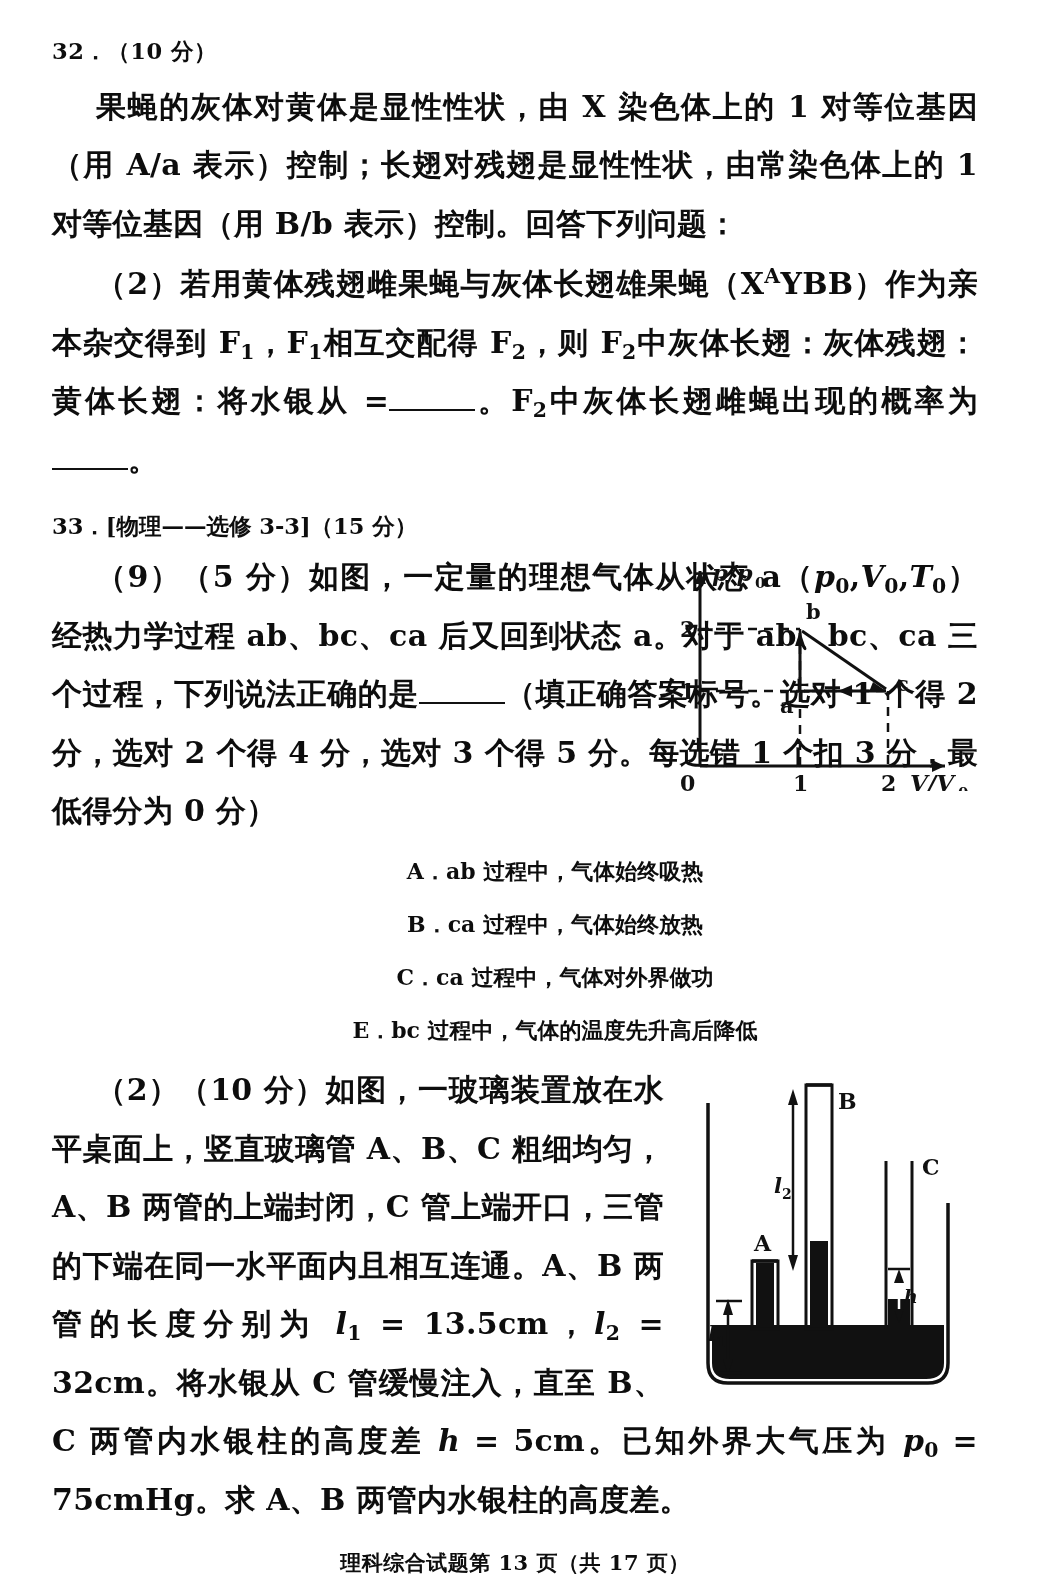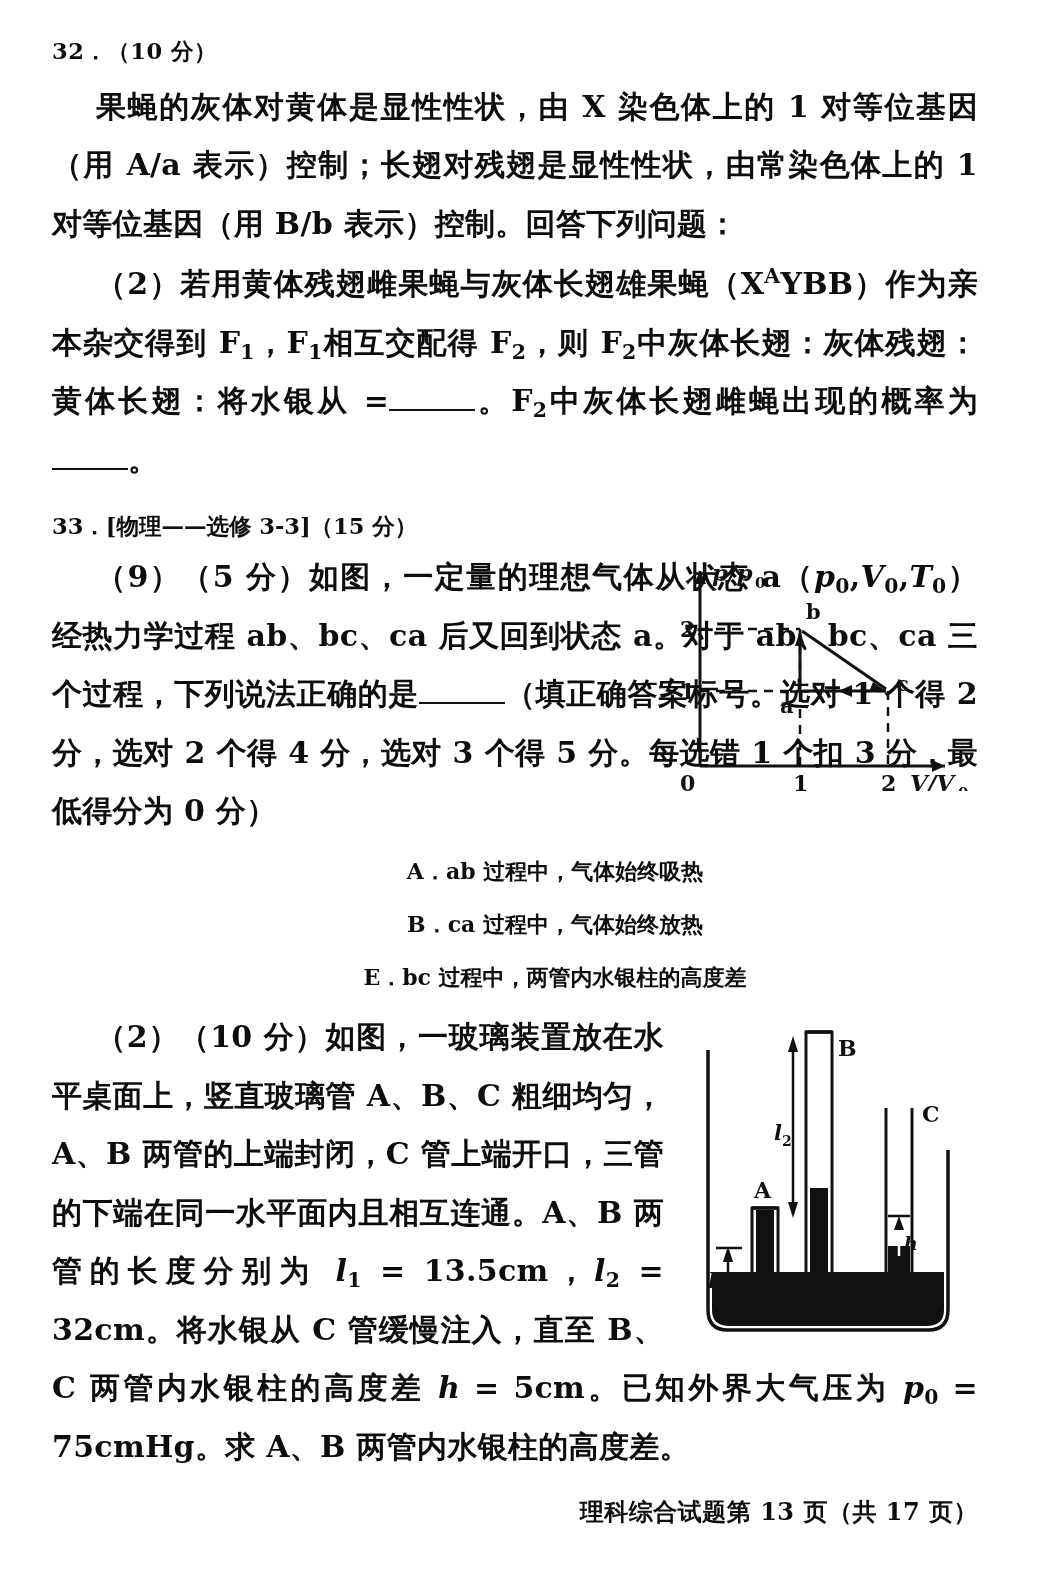--- a/index.html
+++ b/index.html
@@ -93,22 +93,22 @@
     width: 310px;
     height: 240px;
   }
   .fig-tubes {
     float: right;
     width: 300px;
     height: 330px;
     margin: 2px 0 0 14px;
   }
   .footer {
-    text-align: right;
-    font-size: 24px;
+    text-align: center;
+    font-size: 21px;
     font-weight: bold;
     letter-spacing: 0.5px;
     padding-top: 18px;
     clear: both;
   }
   .clear { clear: both; }
   .italic { font-style: italic; }
 </style>
 </head>
 <body>
@@ -166,21 +166,22 @@
       <text x="52" y="30" font-family="DejaVu Serif, serif" font-size="23" font-weight="bold" font-style="italic" fill="#111">p/p</text>
       <text x="95" y="37" font-family="DejaVu Serif, serif" font-size="15" font-weight="bold" fill="#111">0</text>
       <text x="250" y="240" font-family="DejaVu Serif, serif" font-size="23" font-weight="bold" font-style="italic" fill="#111">V/V</text>
       <text x="298" y="247" font-family="DejaVu Serif, serif" font-size="15" font-weight="bold" fill="#111">0</text>
     </svg>
   </div>
 
   <div class="choices">
     <div class="choice">A．ab 过程中，气体始终吸热</div>
     <div class="choice">B．ca 过程中，气体始终放热</div>
-    <div class="choice">E．bc 过程中，两管内水银柱的高度差</div>
+    <div class="choice">C．ca 过程中，气体对外界做功</div>
+    <div class="choice">E．bc 过程中，气体的温度先升高后降低</div>
   </div>
 
   <svg class="fig-tubes" viewBox="0 0 300 330">
 
     <path d="M 30 40 L 30 300 Q 30 320 50 320 L 250 320 Q 270 320 270 300 L 270 140" stroke="#111" stroke-width="3.5" fill="none"></path>
 
     <path d="M 34 262 L 34 300 Q 34 316 52 316 L 248 316 Q 266 316 266 300 L 266 262 L 232 262 L 232 236 L 210 236 L 210 262 L 150 262 L 150 178 L 132 178 L 132 262 L 96 262 L 96 200 L 78 200 L 78 262 Z" fill="#111"></path>
 
     <rect x="74" y="198" width="26" height="68" stroke="#111" stroke-width="3" fill="none"></rect>
     <line x1="74" y1="198" x2="100" y2="198" stroke="#111" stroke-width="3.5"></line>

